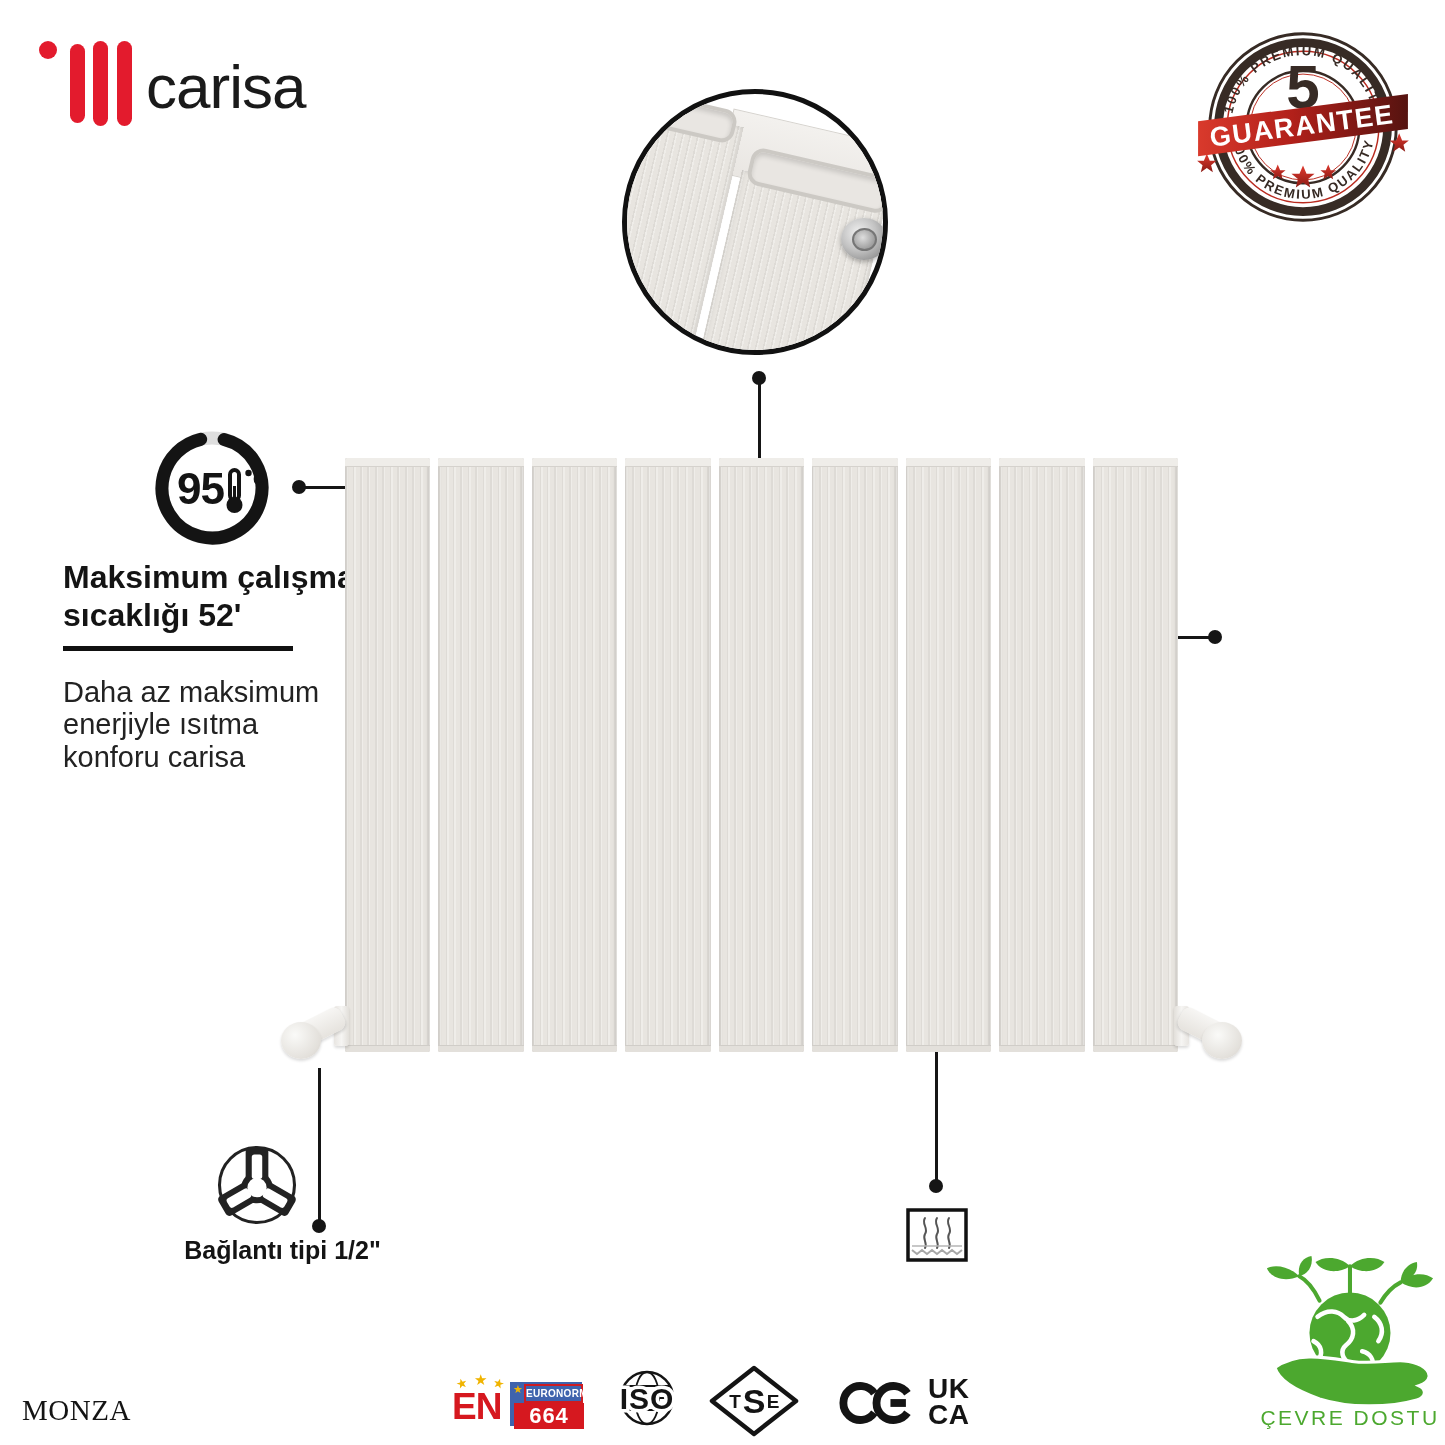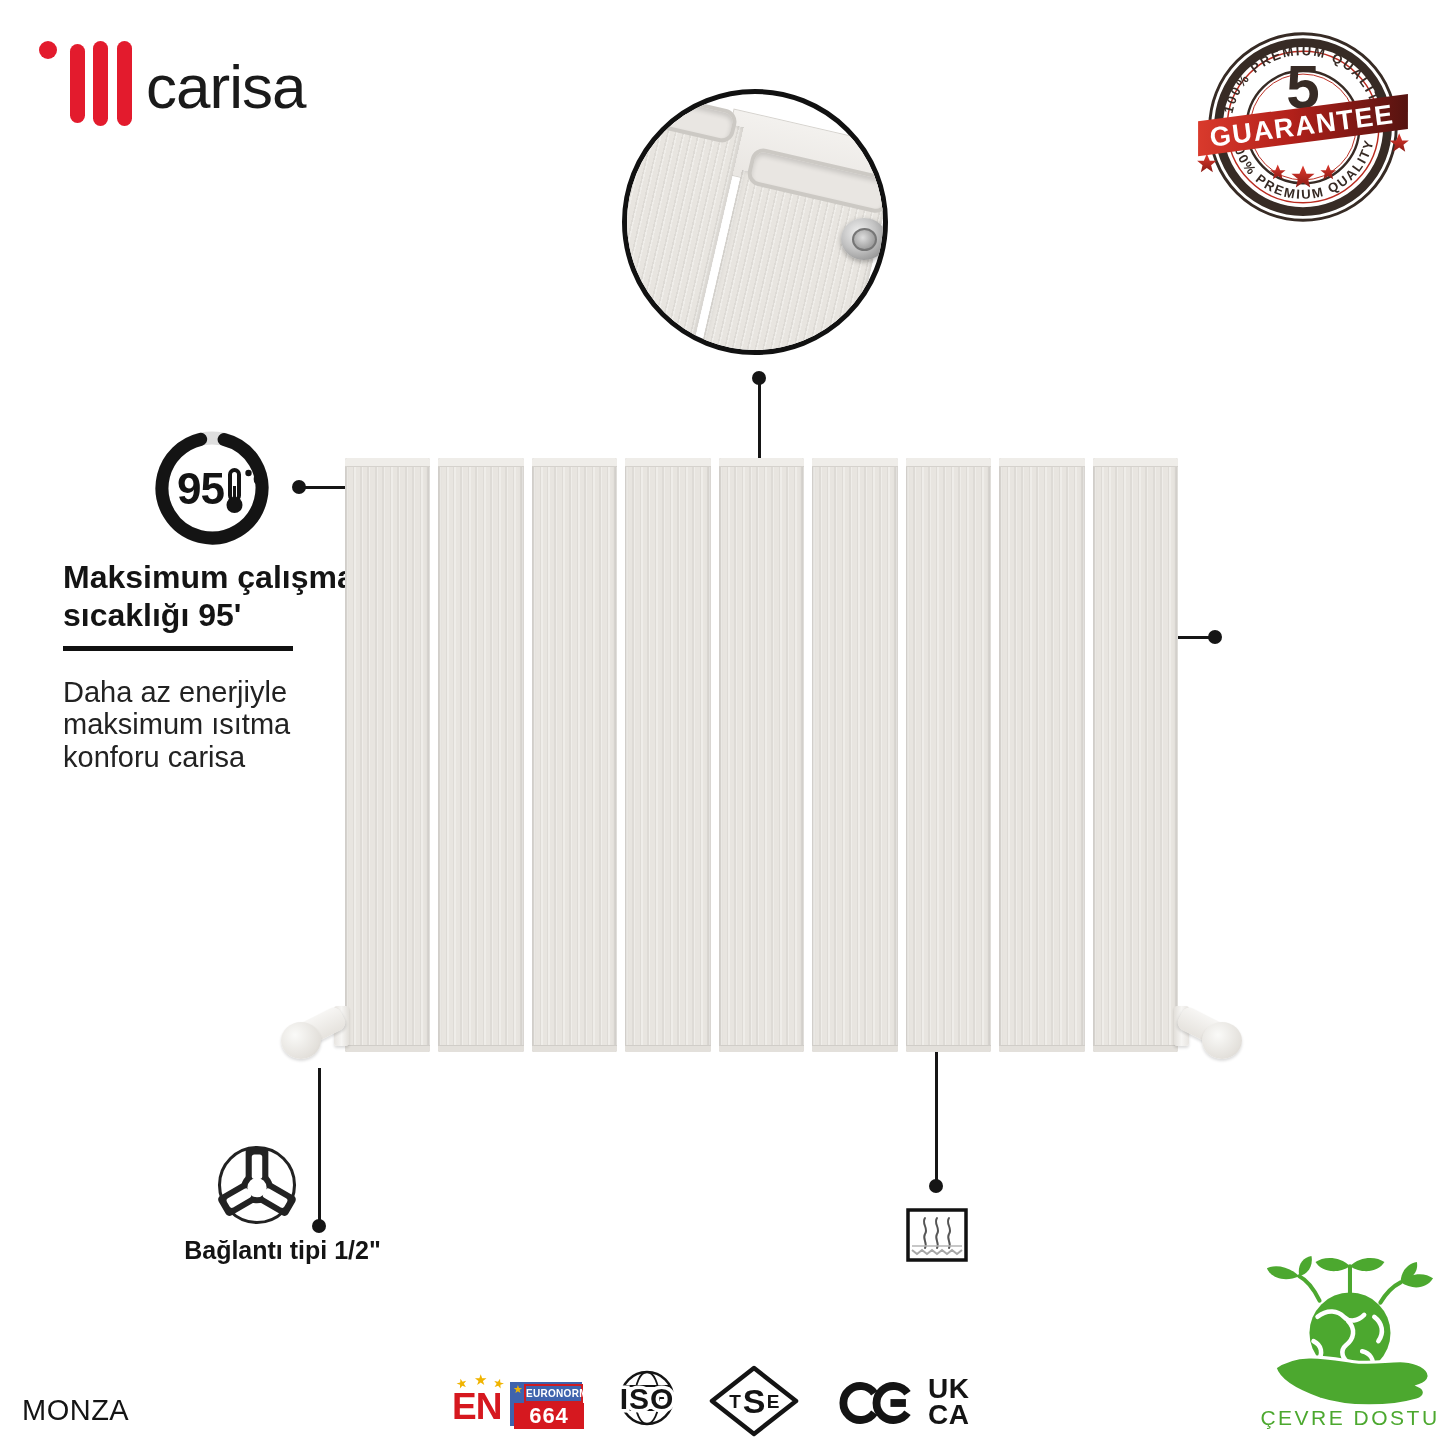--- a/index.html
+++ b/index.html
@@ -110,21 +110,21 @@
   .ce-logo{left:838px;top:1380px;}
   .ce-sr{position:absolute;width:1px;height:1px;overflow:hidden;opacity:0;}
   .ukca{left:928px;top:1376px;width:70px;font-size:28px;font-weight:900;line-height:0.92;letter-spacing:0.5px;color:#141414;}
   .ukca span{display:block;}
 
   
   .eco{left:1260px;top:1254px;}
   .eco-label{left:1248px;top:1406px;width:204px;text-align:center;font-size:21px;letter-spacing:2.5px;color:#4ca82f;font-weight:500;}
 
   
-  .model{left:22px;top:1394px;font-size:29px;color:#141414;letter-spacing:0.5px;}
+  .model{left:22px;top:1394px;font-size:29px;color:#141414;letter-spacing:0.5px;font-family:Liberation Serif, serif;}
 </style>
 </head>
 <body>
 
 <div class="canvas">
 
   <div class="abs logo-dot"></div>
   <div class="abs logo-bar b1"></div>
   <div class="abs logo-bar b2"></div>
   <div class="abs logo-bar b3"></div>
@@ -197,26 +197,26 @@
     <g>
       <rect x="78" y="42" width="9" height="30" rx="4.5" fill="#ffffff" stroke="#141414" stroke-width="4"></rect>
       <line x1="82.5" y1="58" x2="82.5" y2="72" stroke="#141414" stroke-width="3"></line>
       <circle cx="82.5" cy="77" r="8" fill="#141414"></circle>
     </g>
     <circle cx="96.5" cy="45" r="3.2" fill="#141414"></circle>
     <text x="101" y="57" font-size="16" font-weight="600" fill="#141414">C</text>
   </svg>
   <div class="abs temp-title">
     <div>Maksimum çalışma</div>
-    <div>sıcaklığı 95'</div>
+    <div>sıcaklığı 52'</div>
   </div>
   <div class="abs temp-divider"></div>
   <div class="abs temp-desc">
-    <div>Daha az enerjiyle</div>
-    <div>maksimum ısıtma</div>
+    <div>Daha az maksimum</div>
+    <div>enerjiyle ısıtma</div>
     <div>konforu carisa</div>
   </div>
 
   <div class="abs radiator">
     <div class="panel"></div>
     <div class="panel"></div>
     <div class="panel"></div>
     <div class="panel"></div>
     <div class="panel"></div>
     <div class="panel"></div>

